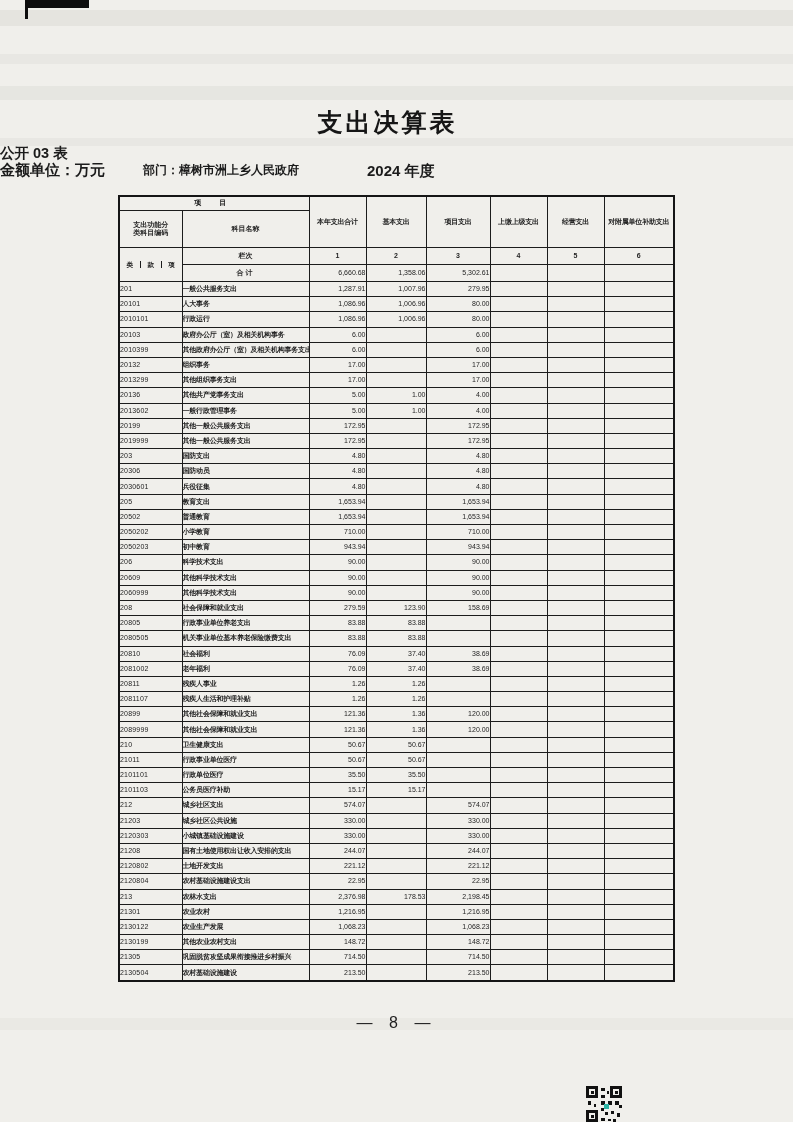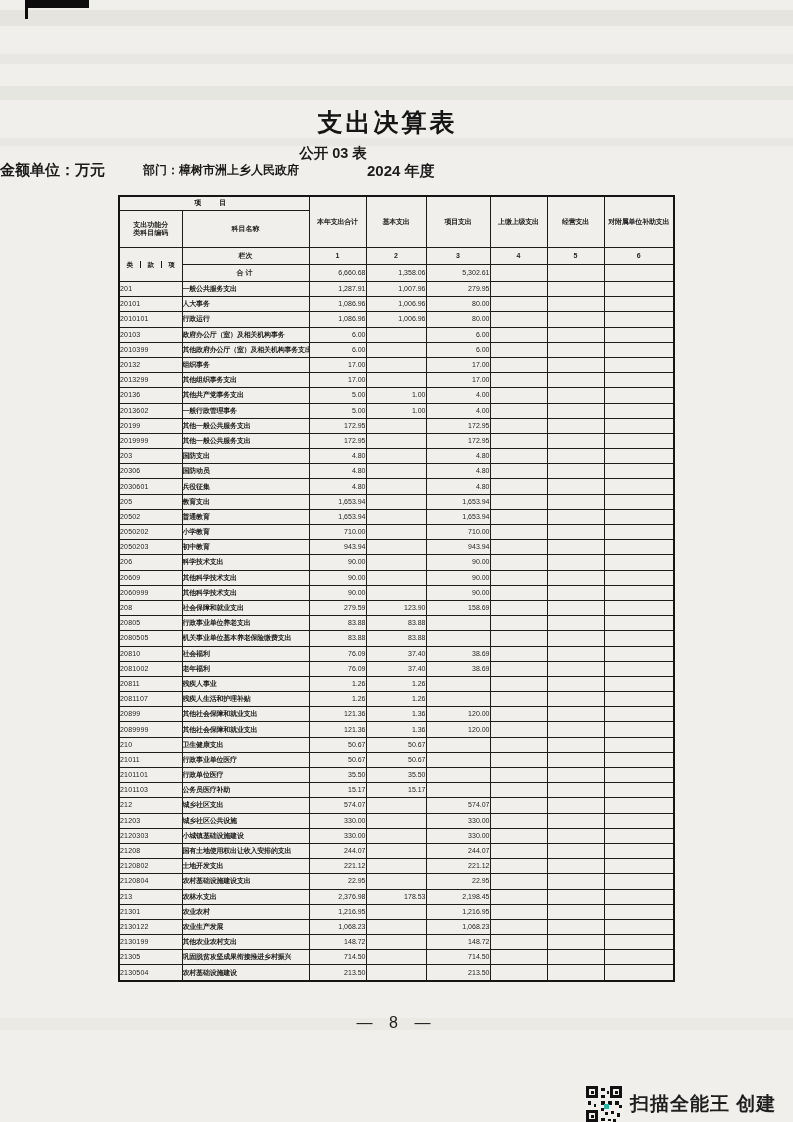--- a/index.html
+++ b/index.html
@@ -17,21 +17,21 @@
   .s4{top:138px;height:8px;background:rgba(165,162,154,.10);}
   .s5{top:1018px;height:12px;background:rgba(165,162,154,.08);}
   .artifact-bar{position:absolute;left:25px;top:0;width:64px;height:8px;background:#0d0d0d;}
   .artifact-tail{position:absolute;left:25px;top:0;width:3px;height:19px;background:#0d0d0d;}
 
   .title{
     position:absolute;top:106px;left:0;width:775px;text-align:center;
     font-size:25px;font-weight:bold;letter-spacing:3px;color:#161616;
   }
   .meta-row{position:absolute;font-weight:bold;color:#1b1b1b;}
-  .public-tab{top:144px;left:0;width:666px;text-align:center;font-size:14.5px;}
+  .public-tab{top:144px;left:0;width:666px;text-align:left;font-size:14.5px;}
   .dept{top:162px;left:143px;font-size:12px;}
   .year{top:162px;left:367px;font-size:15px;text-align:right;}
   .unit{top:161px;left:0;width:666px;text-align:left;font-size:15px;}
 
   table.main{
     position:absolute;left:118px;top:195px;width:555px;
     border-collapse:collapse;table-layout:fixed;
     background:transparent;
   }
   table.main td{
@@ -636,14 +636,13 @@
       <rect x="9" y="13" width="1.6" height="1.6"></rect>
         <rect x="11" y="15" width="2" height="2"></rect>
       <rect x="14.5" y="14.5" width="2" height="2"></rect>
         <rect x="18" y="16" width="2" height="2"></rect>
       <rect x="9" y="18.5" width="2" height="2"></rect>
         <rect x="13" y="19" width="1.6" height="1.6"></rect>
       <rect x="16" y="19.4" width="1.6" height="1.6"></rect>
     </g>
     <rect x="10.5" y="10.5" width="3.2" height="3.2" fill="#2bb3a3"></rect>
   </svg>
-  <span class="wm-text">扫描全能王 创建</span>
 </div>
 
 </body></html>

